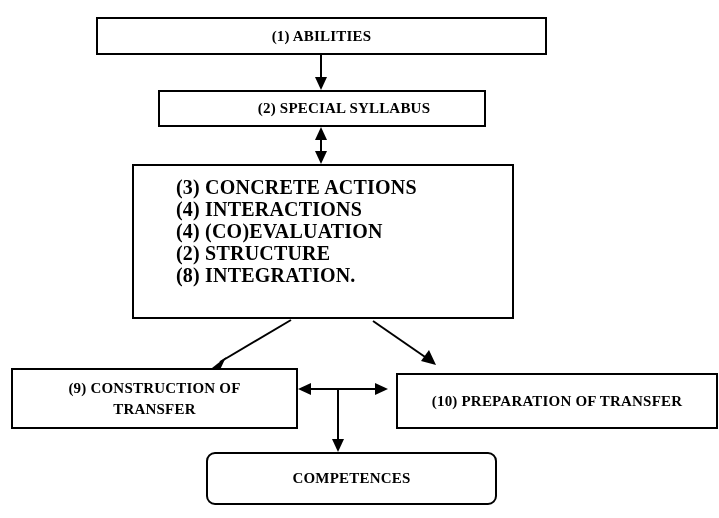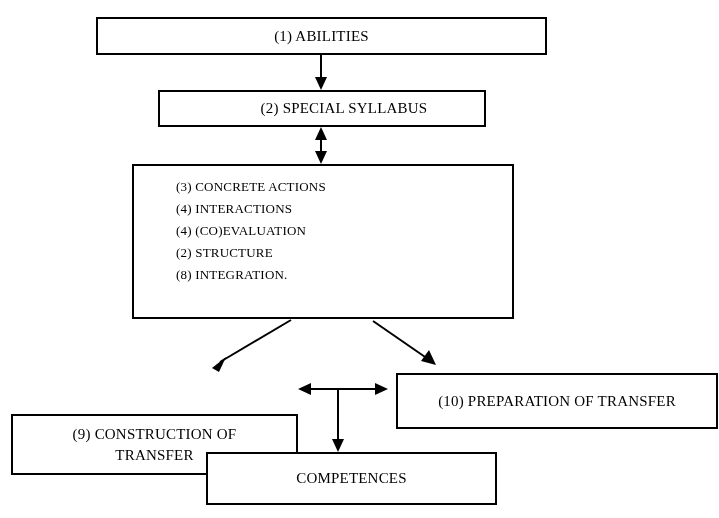--- a/index.html
+++ b/index.html
@@ -17,46 +17,46 @@
   }
   .node {
     position: absolute;
     box-sizing: border-box;
     border: 2px solid #000000;
     background: #ffffff;
     display: flex;
     align-items: center;
     justify-content: center;
     text-align: center;
-    font-weight: normal;
+    font-weight: bold;
     color: #000000;
     font-size: 15px;
     line-height: 1.35;
     letter-spacing: 0.2px;
   }
   .node.left-align {
     display: block;
     text-align: left;
     padding-left: 42px;
     padding-top: 10px;
   }
   .node .line {
     display: block;
     white-space: nowrap;
   }
   .node.list-node .line {
-    font-size: 13px;
+    font-size: 20px;
     line-height: 22px;
   }
   #node-abilities   { left: 96px;  top: 17px;  width: 451px; height: 38px; }
   #node-syllabus    { left: 158px; top: 90px;  width: 328px; height: 37px; padding-left: 44px; }
   #node-core-list   { left: 132px; top: 164px; width: 382px; height: 155px; }
-  #node-construction{ left: 11px;  top: 368px; width: 287px; height: 61px; margin-top: 46px; }
+  #node-construction{ left: 11px;  top: 368px; width: 287px; height: 61px; }
   #node-preparation { left: 396px; top: 373px; width: 322px; height: 56px; }
-  #node-competences { left: 206px; top: 452px; width: 291px; height: 53px; }
+  #node-competences { left: 206px; top: 452px; width: 291px; height: 53px; border-radius: 9px; }
 
   #edges {
     position: absolute;
     left: 0;
     top: 0;
     width: 719px;
     height: 518px;
     pointer-events: none;
   }
   #edges line, #edges path {

